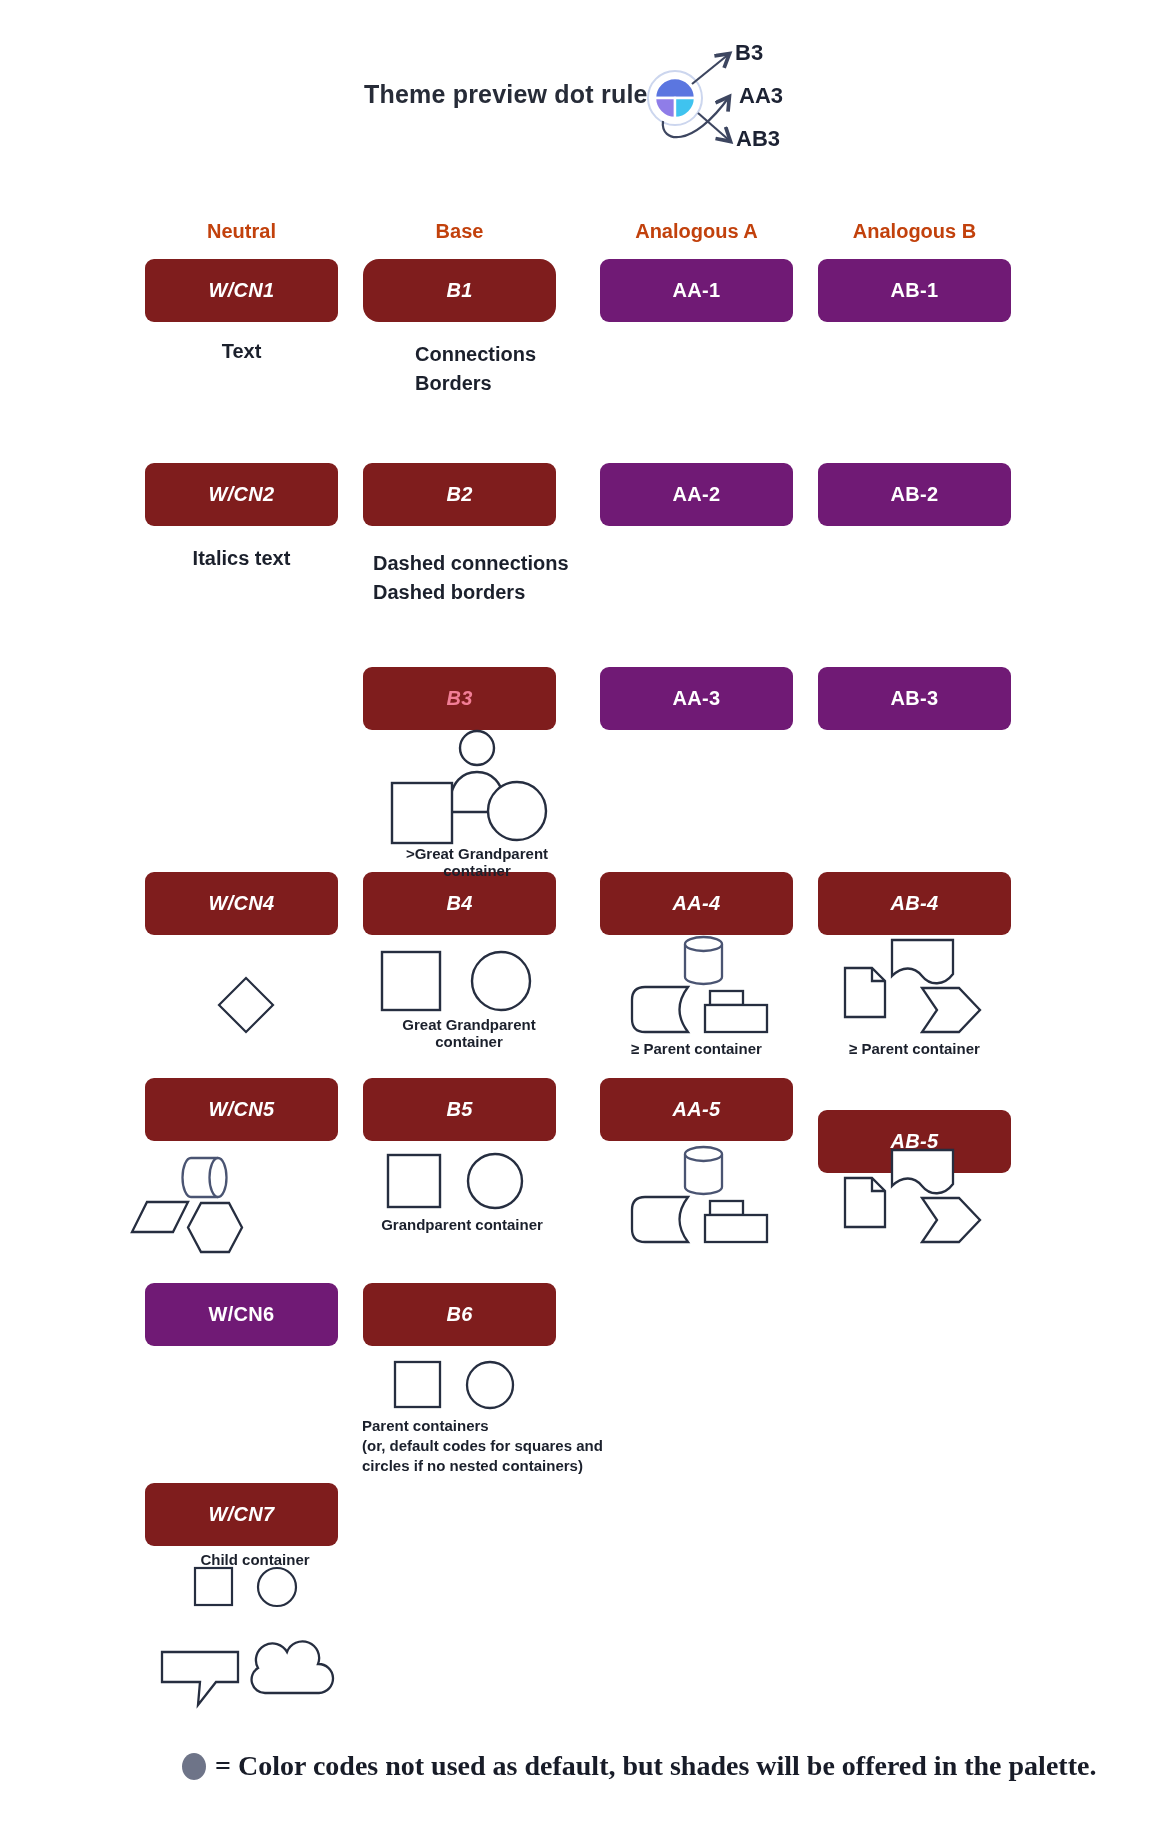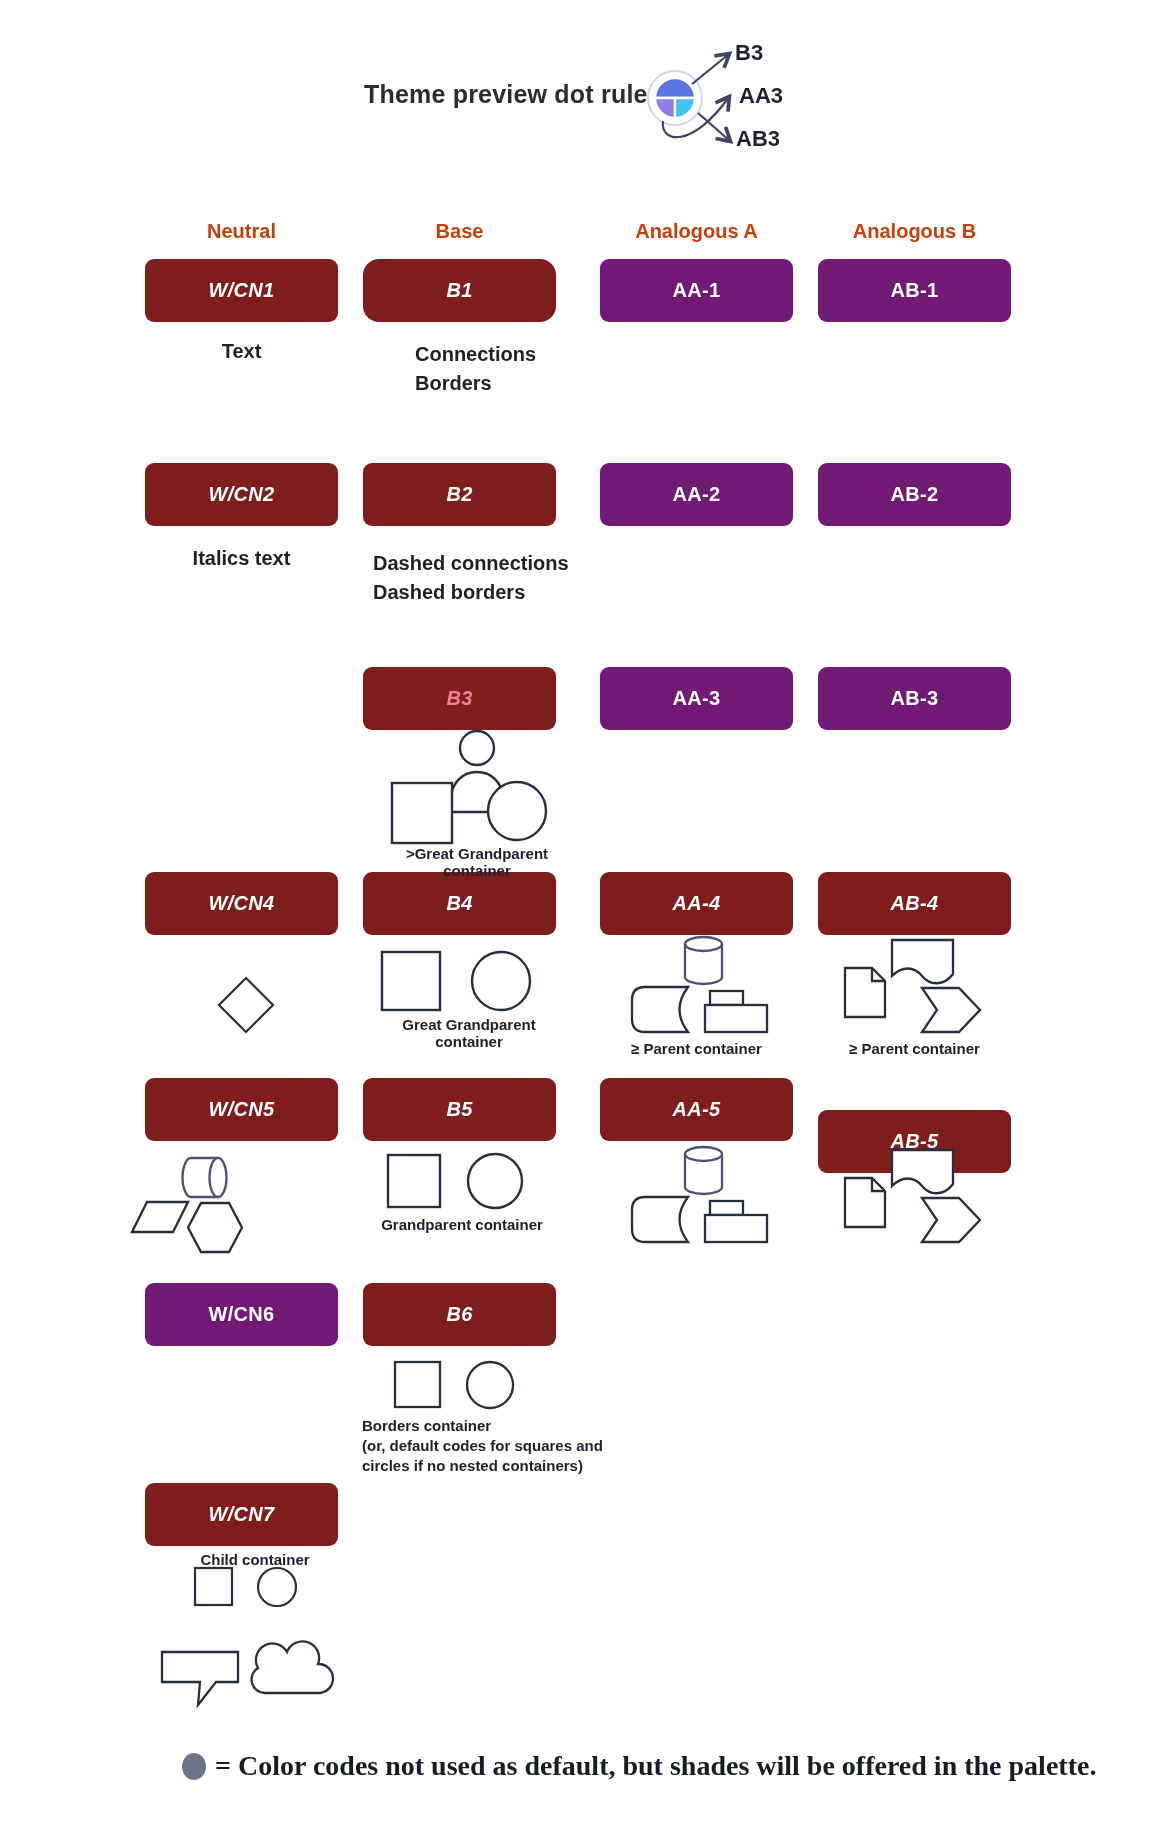--- a/index.html
+++ b/index.html
@@ -180,21 +180,21 @@
     </g>
   </svg>
 
   <svg style="left:363px;top:1355px;" width="193" height="60" viewBox="0 0 193 60">
     <g stroke="#262e40" stroke-width="2.3" fill="#ffffff">
       <rect x="32" y="7" width="45" height="45"></rect>
       <circle cx="127" cy="30" r="23"></circle>
     </g>
   </svg>
   <div class="shape-caption-block" style="left:362px;top:1416px;">
-    <span>Borders container</span>
+    <span>Parent containers</span>
     <span>(or, default codes for squares and</span>
     <span>circles if no nested containers)</span>
   </div>
 
   <div class="shape-caption" style="left:160px;top:1551px;width:190px;">Child container</div>
   <svg style="left:145px;top:1560px;" width="193" height="50" viewBox="0 0 193 50">
     <g stroke="#262e40" stroke-width="2.2" fill="#ffffff">
       <rect x="50" y="8" width="37" height="37"></rect>
       <circle cx="132" cy="27" r="19"></circle>
     </g>

